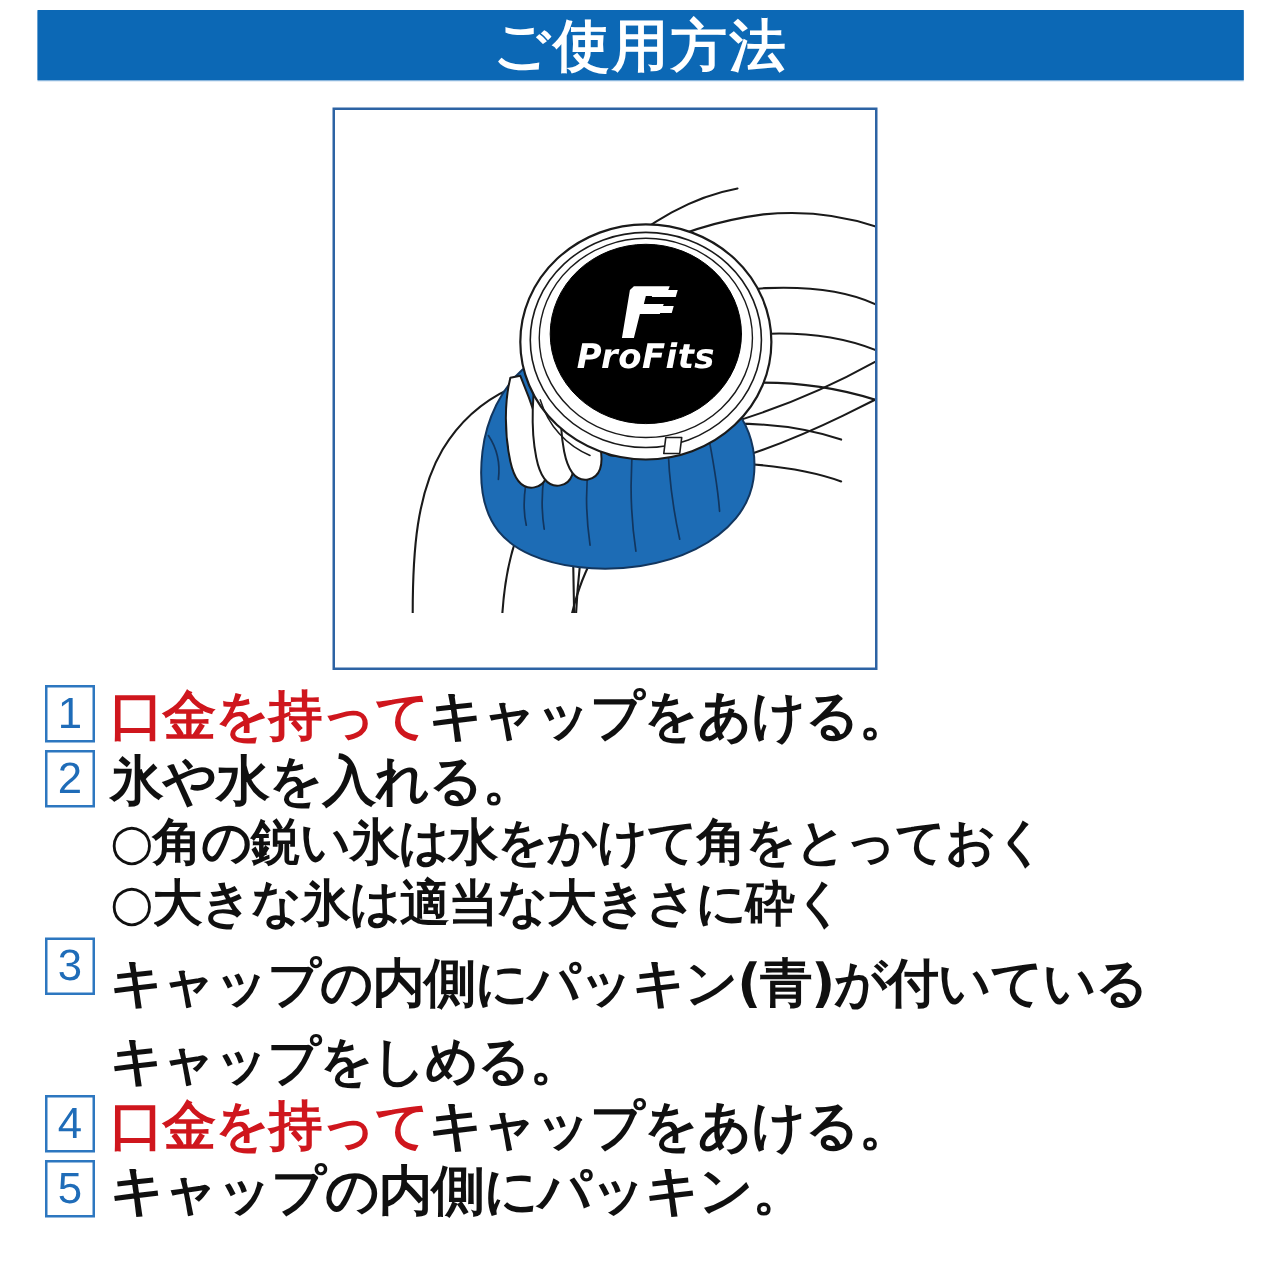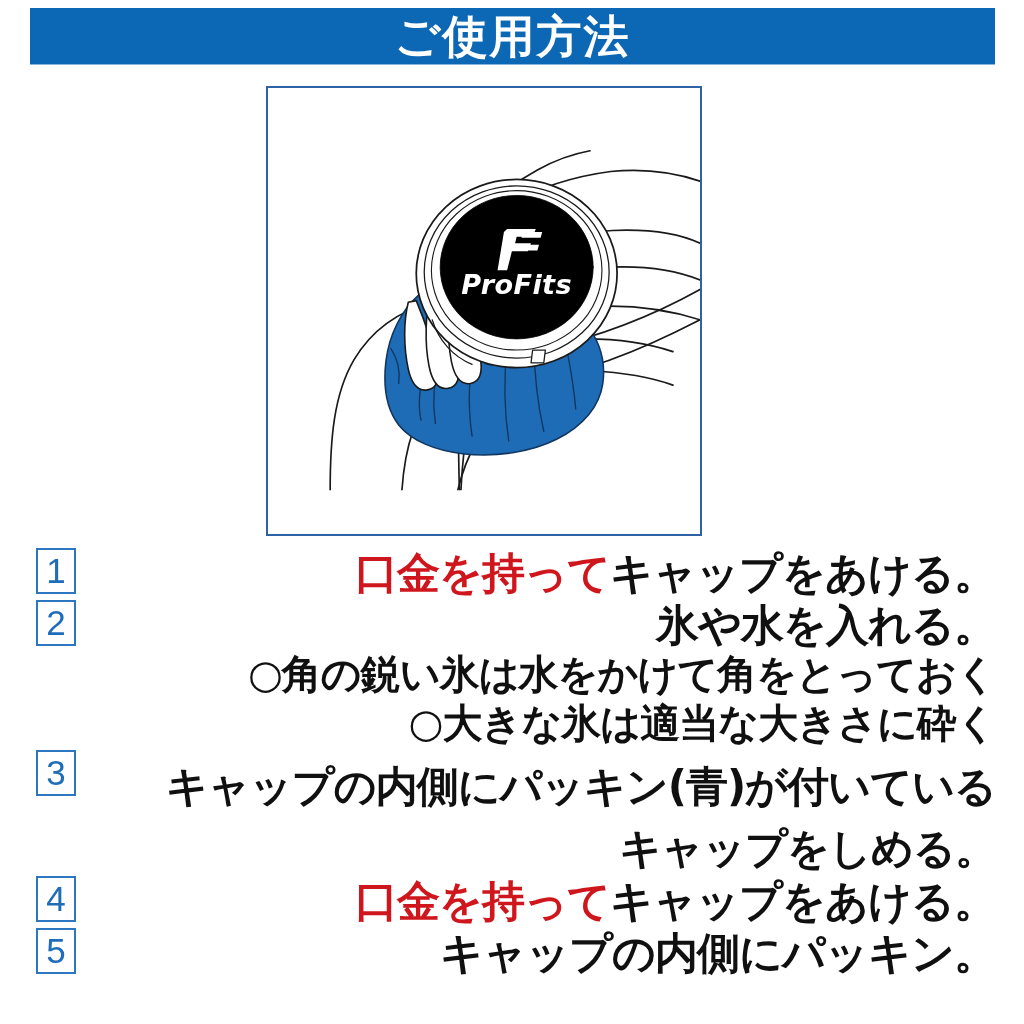--- a/index.html
+++ b/index.html
@@ -58,21 +58,20 @@
     line-height:42px;
     text-align:center;
     font-weight:500;
     font-family:"Liberation Sans","DejaVu Sans",sans-serif;
     margin-right:12px;
     background:#ffffff;
   }
   .step-body{
     flex:1 1 auto;
     padding-top:0px;
-    text-align:right;
   }
   .line{
     font-size:43px;
     line-height:50px;
     color:#101010;
     font-weight:bold;
     white-space:nowrap;
     font-family:"DejaVu Sans","Liberation Sans",sans-serif;
     letter-spacing:-1px;
   }

